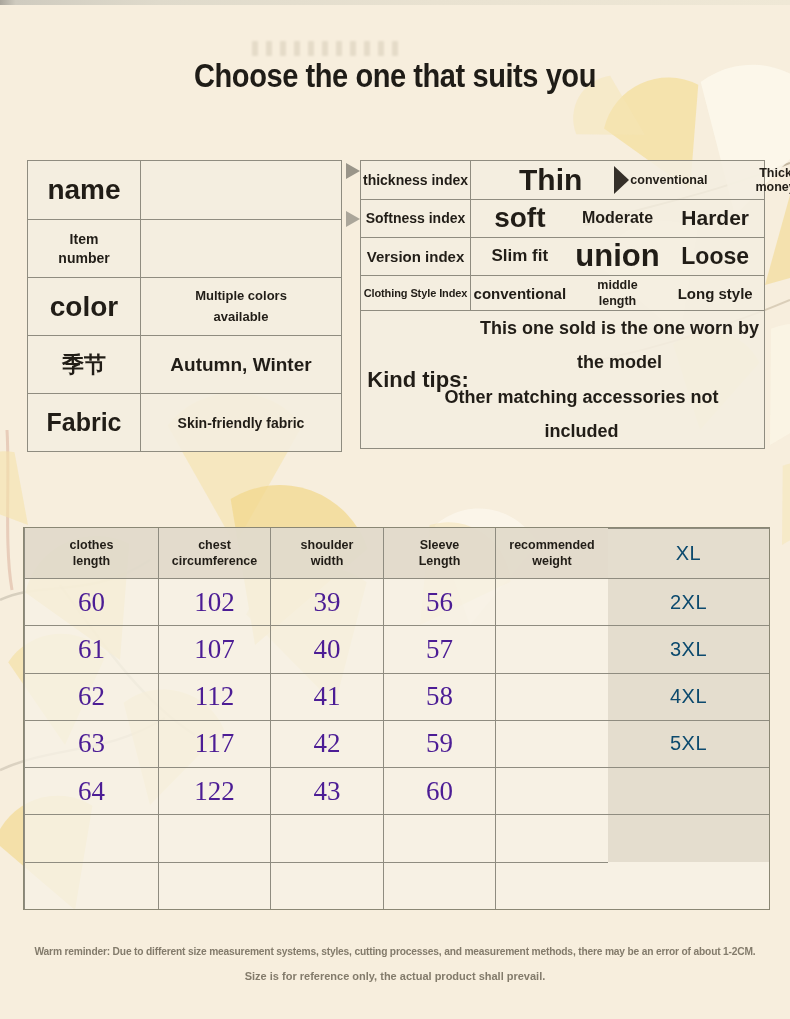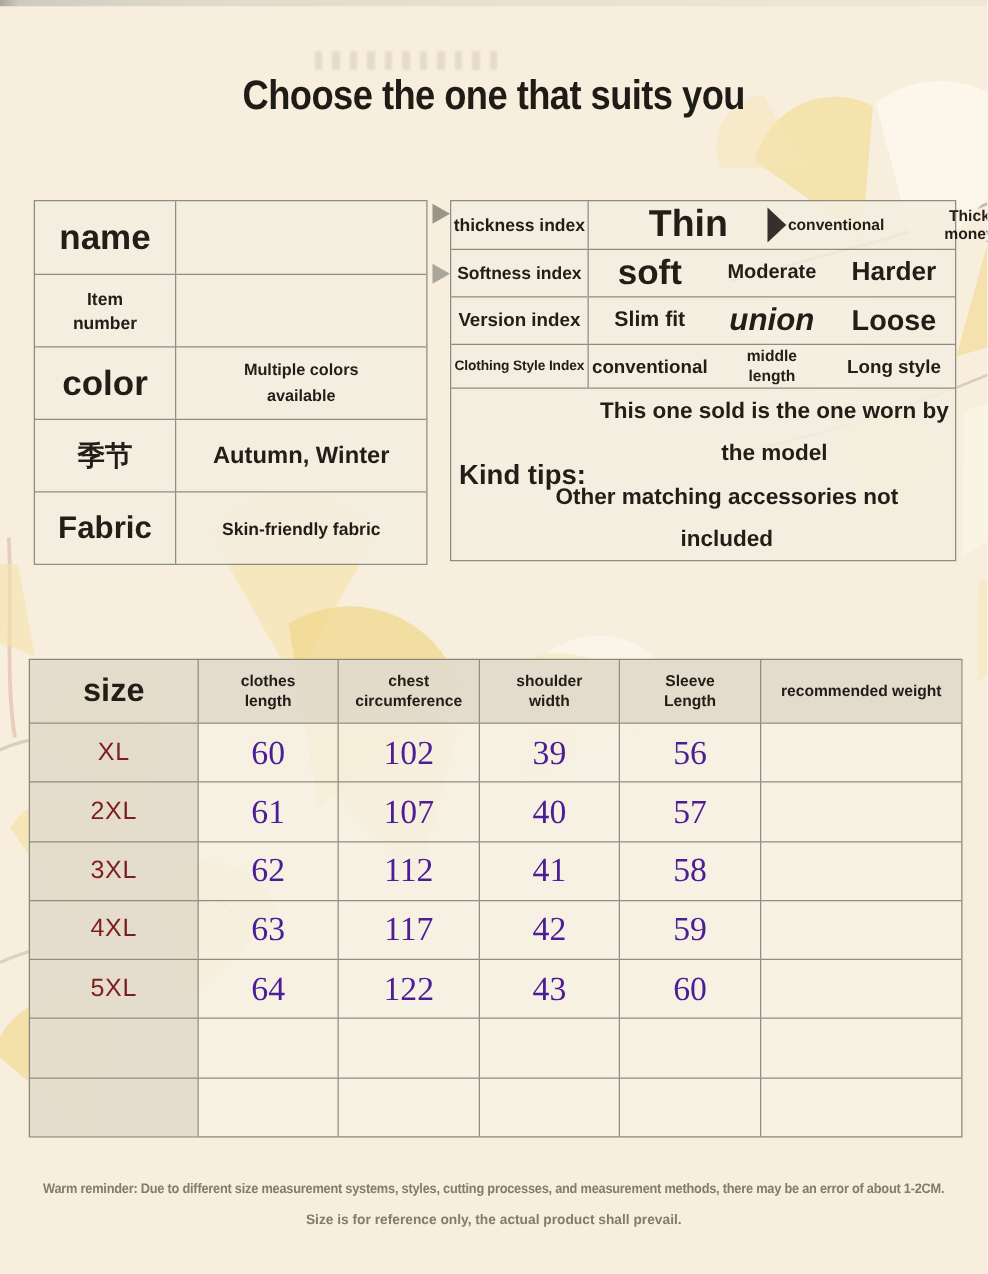--- a/index.html
+++ b/index.html
@@ -47,31 +47,31 @@
         display:grid;grid-template-columns:134px 112px 113px 112px 113px 1fr;
         grid-template-rows:50px repeat(7,1fr);
         border:1px solid #8a8774;background:rgba(247,241,229,.82);}
   .s-cell{display:flex;flex-direction:column;align-items:center;justify-content:center;
         text-align:center;}
   .s-cell.bl{border-left:1px solid #8f8c80;}
   .s-cell.bt{border-top:1px solid #8f8c80;}
   .s-head{background:rgba(221,214,197,.8);font-weight:bold;font-size:12.5px;line-height:1.3;}
   .s-size-col{background:rgba(221,214,197,.72);}
   .s-size-head{font-size:26px;font-weight:bold;}
-  .s-sizelabel{font-size:20px;color:#7f1d1d;letter-spacing:.5px;}
+  .s-sizelabel{font-size:20px;color:#0c4a6e;letter-spacing:.5px;}
   .s-num{font-family:"Liberation Serif",serif;font-size:27px;color:#4c1d95;}
 
   
   .footer-line{position:absolute;left:0;width:100%;text-align:center;font-weight:bold;
         color:#837b6b;z-index:1;}
   .footer-1{top:945px;font-size:11px;letter-spacing:-.2px;transform:scaleX(.93);transform-origin:50% 50%;}
   .footer-2{top:970px;font-size:11px;}
 
   
-  .fs28{font-size:28px;}.fs27{font-size:25px;font-style:italic;}.fs25{font-size:25px;}
+  .fs28{font-size:28px;}.fs27{font-size:31px;}.fs25{font-size:25px;}
   .fs23{font-size:23px;}.fs22{font-size:22px;}.fs21{font-size:21px;}
   .fs19{font-size:19px;}.fs17{font-size:17px;}.fs16{font-size:16px;}.fs15{font-size:15px;}
   .fs14{font-size:14px;}.fs13{font-size:13px;}.fs12{font-size:12.5px;}
   .fs30{font-size:30px;}
   .wrap60{max-width:60px;line-height:1.35;display:inline-block;}
   .wrap52{max-width:52px;line-height:1.3;display:inline-block;}
   .wrap120{max-width:120px;line-height:1.55;display:inline-block;}
   .lbl-clothing{font-size:11px;letter-spacing:-.1px;}
   .dark-triangle{position:absolute;left:-16px;top:50%;margin-top:-14px;width:0;height:0;
         border-top:14px solid transparent;border-bottom:14px solid transparent;
@@ -194,23 +194,20 @@
       <div class="tips-label">Kind tips:</div>
       <div class="tips-content">
         <div>This one sold is the one worn by the model</div>
         <div class="tips-line2">Other matching accessories not included</div>
       </div>
     </div>
   </div>
 
   <div class="size-table">
 
-    <div class="s-cell s-head s-size-col">
-        <span class="s-size-head">size</span>
-      </div>
     <div class="s-cell s-head bl">
         <span>clothes</span>
         <span>length</span>
       </div>
     <div class="s-cell s-head bl">
         <span>chest</span>
         <span>circumference</span>
       </div>
     <div class="s-cell s-head bl">
         <span>shoulder</span>

